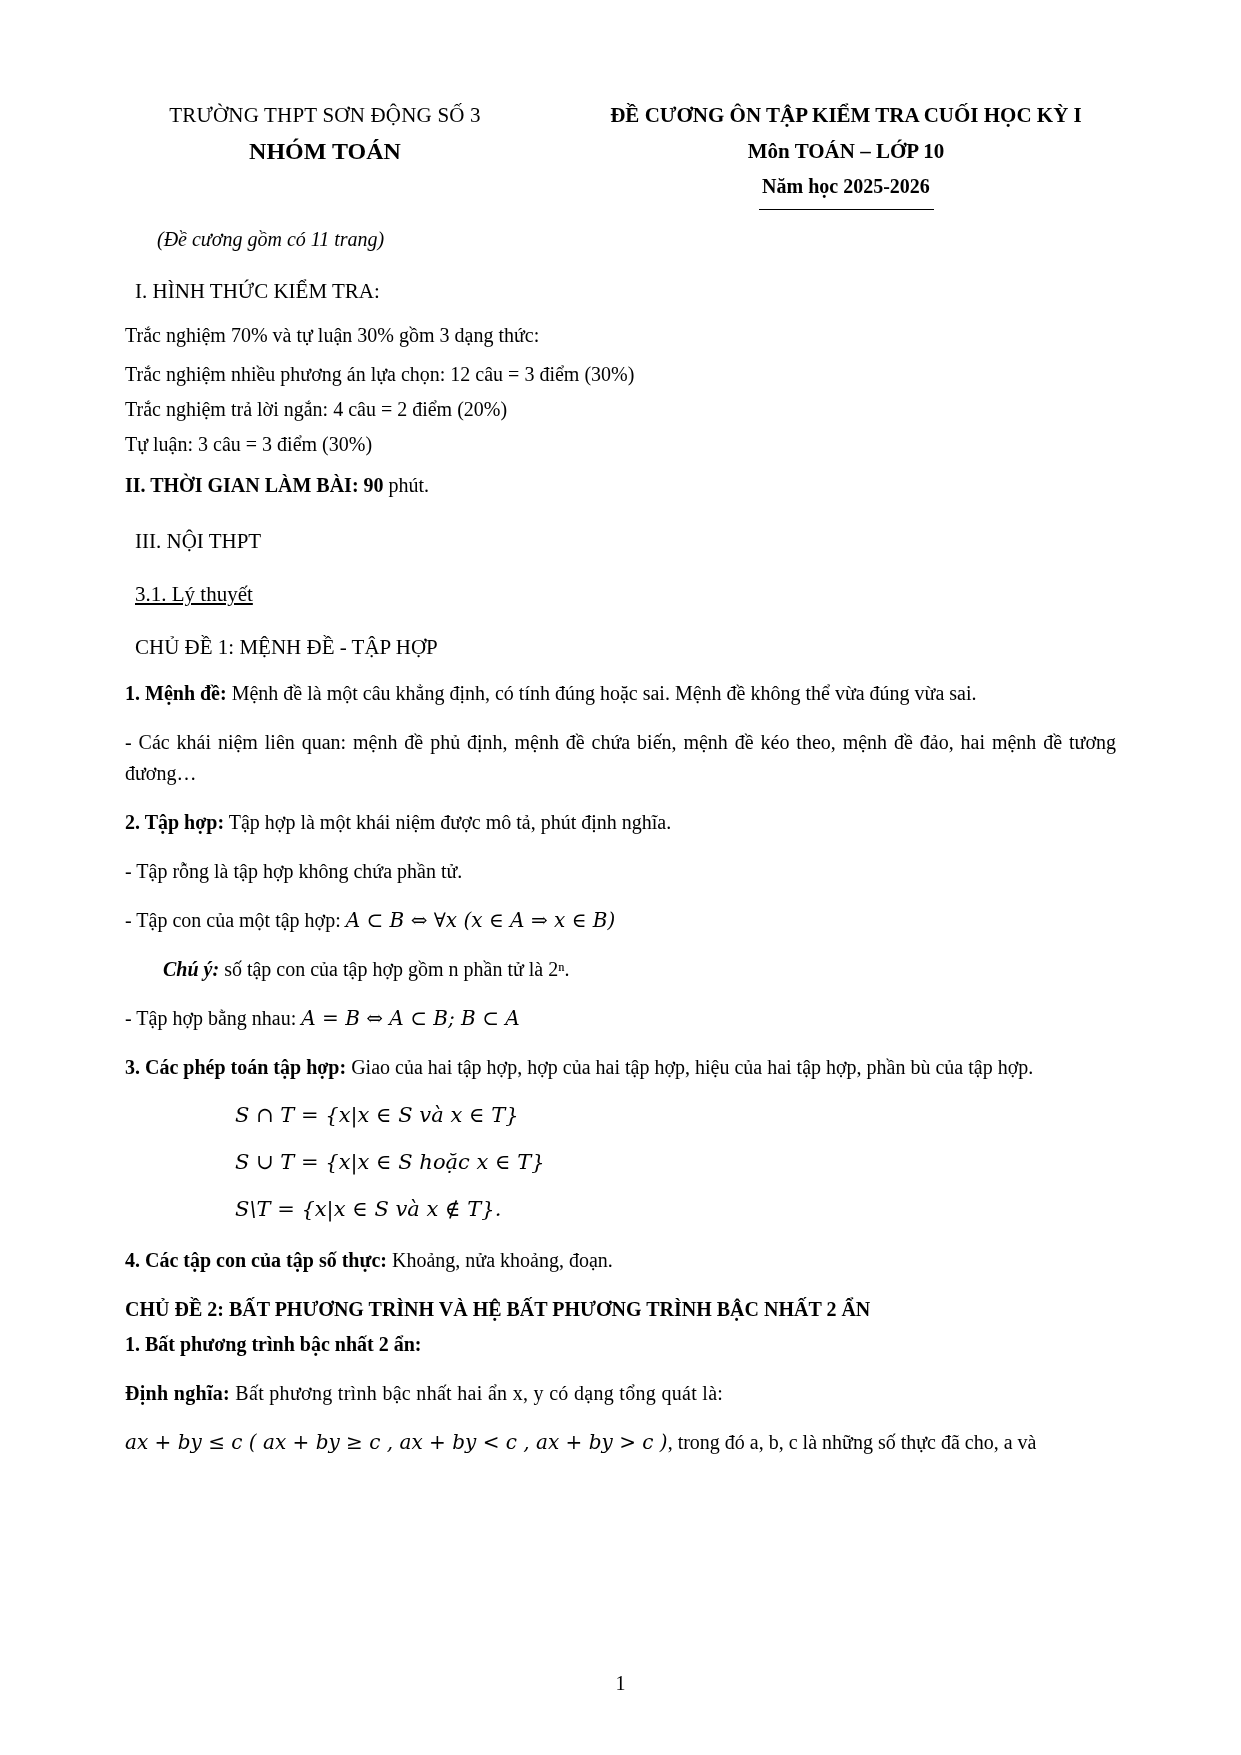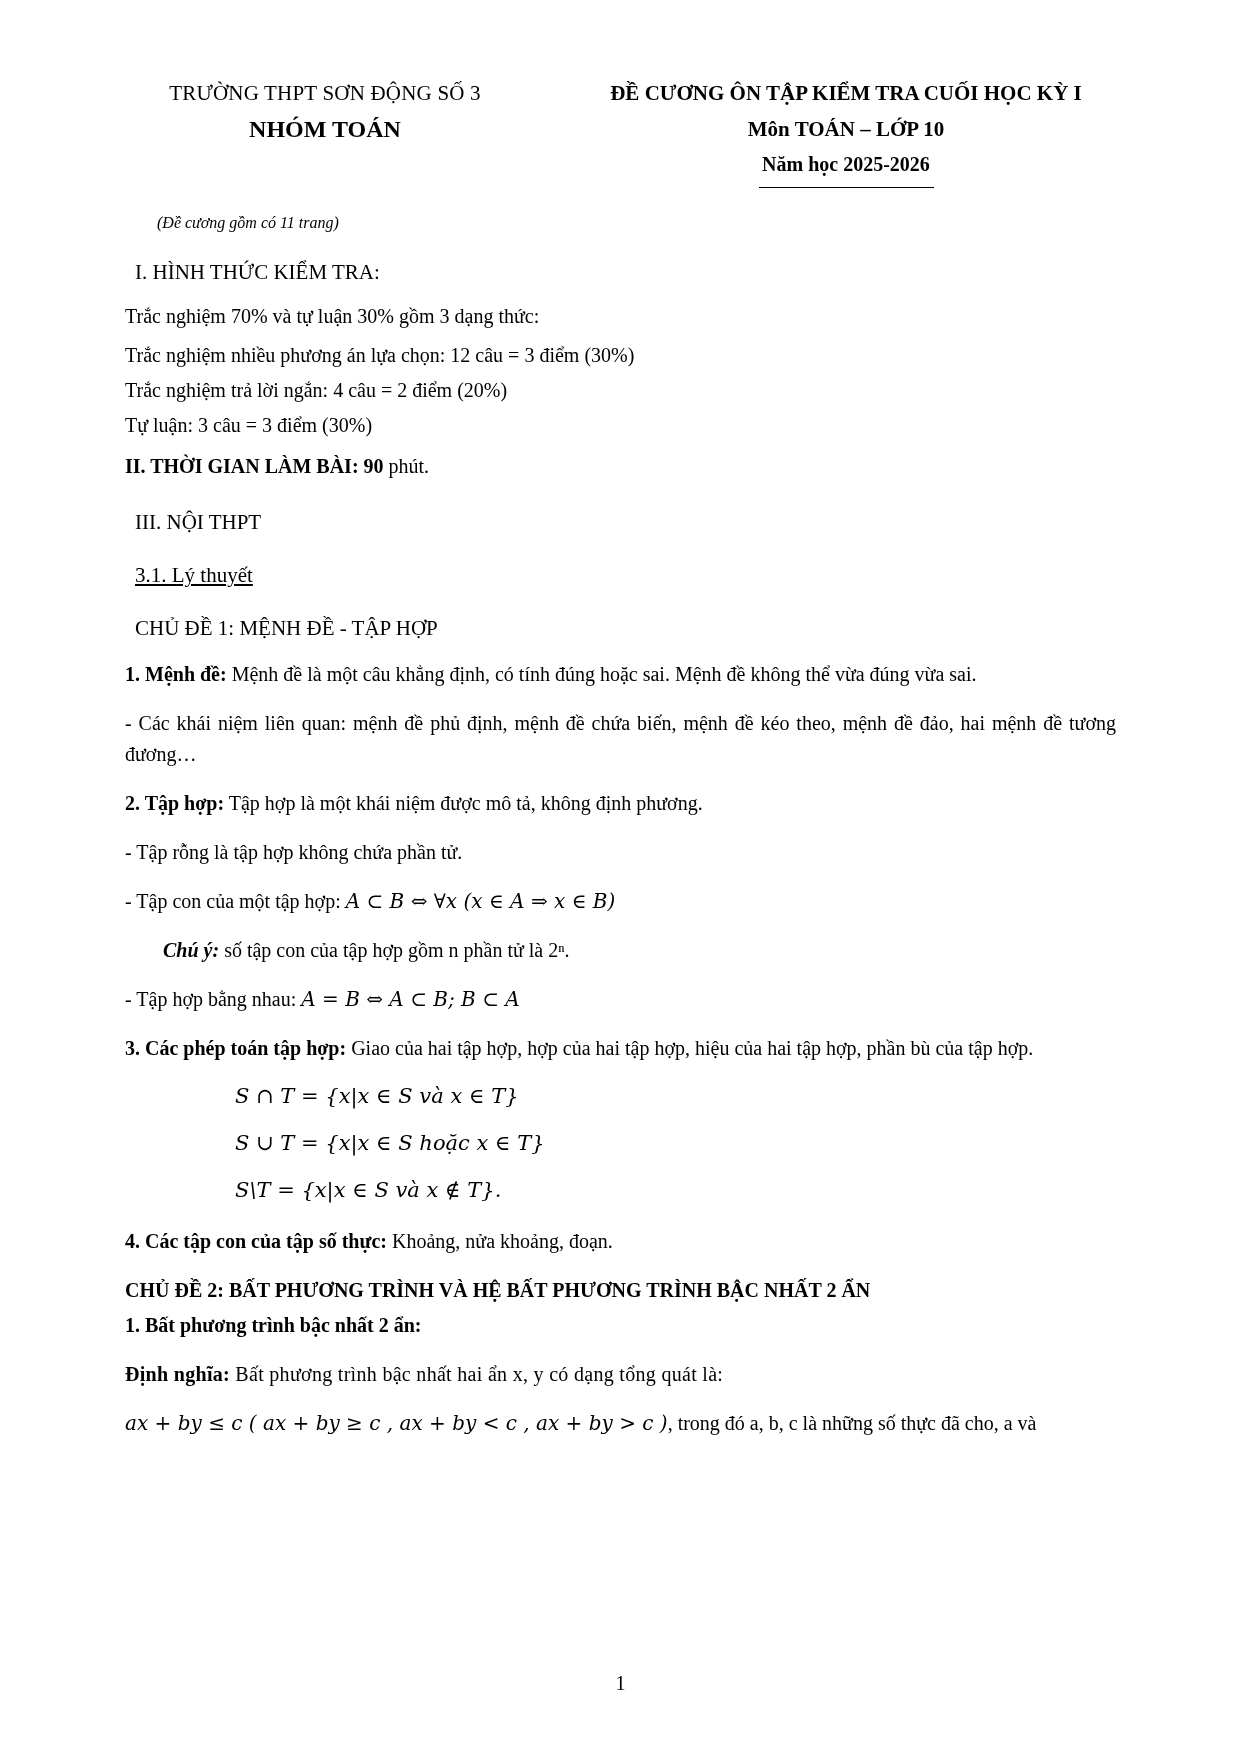--- a/index.html
+++ b/index.html
@@ -10,21 +10,21 @@
   body {
     font-family: "Liberation Serif", serif;
     color: #000000;
   }
   .page {
     width: 1241px;
     height: 1755px;
     position: relative;
     background: #ffffff;
     box-sizing: border-box;
-    padding: 73px 125px 40px 125px;
+    padding: 95px 125px 40px 125px;
   }
   .header {
     display: flex;
     flex-direction: row;
     align-items: flex-start;
     justify-content: space-between;
   }
   .header-left {
     width: 400px;
     text-align: center;
@@ -61,22 +61,22 @@
     margin-top: 11px;
   }
   .rule {
     width: 175px;
     height: 1px;
     background: #000;
     margin: 11px auto 0 auto;
   }
   .note-pages {
     font-style: italic;
-    font-size: 16px;
-    margin-top: 26px;
+    font-size: 20px;
+    margin-top: 18px;
     margin-left: 32px;
   }
   .section-head {
     font-size: 21px;
     font-weight: normal;
     margin-top: 28px;
     margin-left: 10px;
   }
   .section-head.underline {
     text-decoration: underline;
@@ -170,21 +170,21 @@
   <div class="section-head">III. NỘI THPT</div>
 
   <div class="section-head underline">3.1. Lý thuyết</div>
 
   <div class="section-head">CHỦ ĐỀ 1: MỆNH ĐỀ - TẬP HỢP</div>
 
   <p class="body indent-small para-just"><span class="bold">1. Mệnh đề:</span><span> Mệnh đề là một câu khẳng định, có tính đúng hoặc sai. Mệnh đề không thể vừa đúng vừa sai.</span></p>
 
   <p class="body indent-small para-just">- Các khái niệm liên quan: mệnh đề phủ định, mệnh đề chứa biến, mệnh đề kéo theo, mệnh đề đảo, hai mệnh đề tương đương…</p>
 
-  <p class="body indent-small para-just"><span class="bold">2. Tập hợp:</span><span> Tập hợp là một khái niệm được mô tả, không định phương.</span></p>
+  <p class="body indent-small para-just"><span class="bold">2. Tập hợp:</span><span> Tập hợp là một khái niệm được mô tả, phút định nghĩa.</span></p>
 
   <p class="body indent-small">- Tập rỗng là tập hợp không chứa phần tử.</p>
 
   <p class="body indent-small"><span>- Tập con của một tập hợp: </span><span class="math">A ⊂ B ⇔ ∀x (x ∈ A ⇒ x ∈ B)</span></p>
 
   <p class="body" style="margin-left:38px"><span class="bold italic">Chú ý:</span><span> số tập con của tập hợp gồm n phần tử là 2ⁿ.</span></p>
 
   <p class="body indent-small"><span>- Tập hợp bằng nhau: </span><span class="math">A = B ⇔ A ⊂ B; B ⊂ A</span></p>
 
   <p class="body indent-small para-just"><span class="bold">3. Các phép toán tập hợp:</span><span> Giao của hai tập hợp, hợp của hai tập hợp, hiệu của hai tập hợp, phần bù của tập hợp.</span></p>

